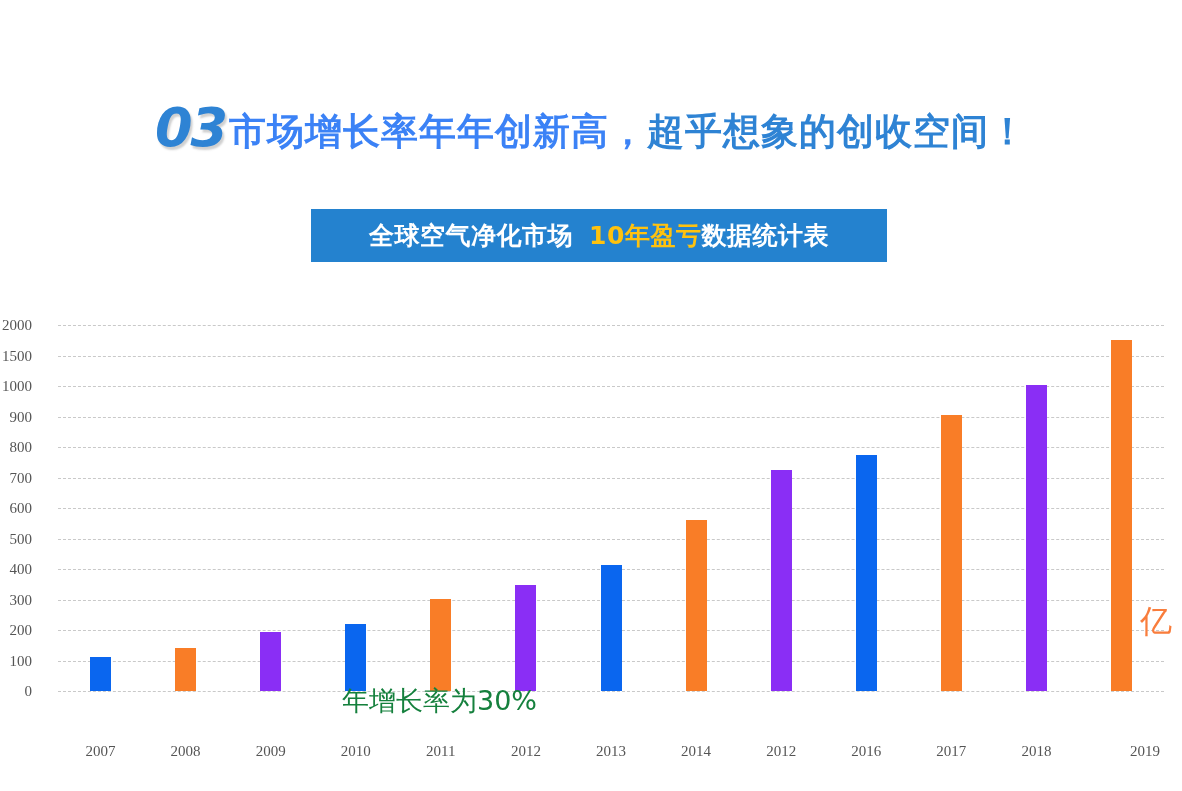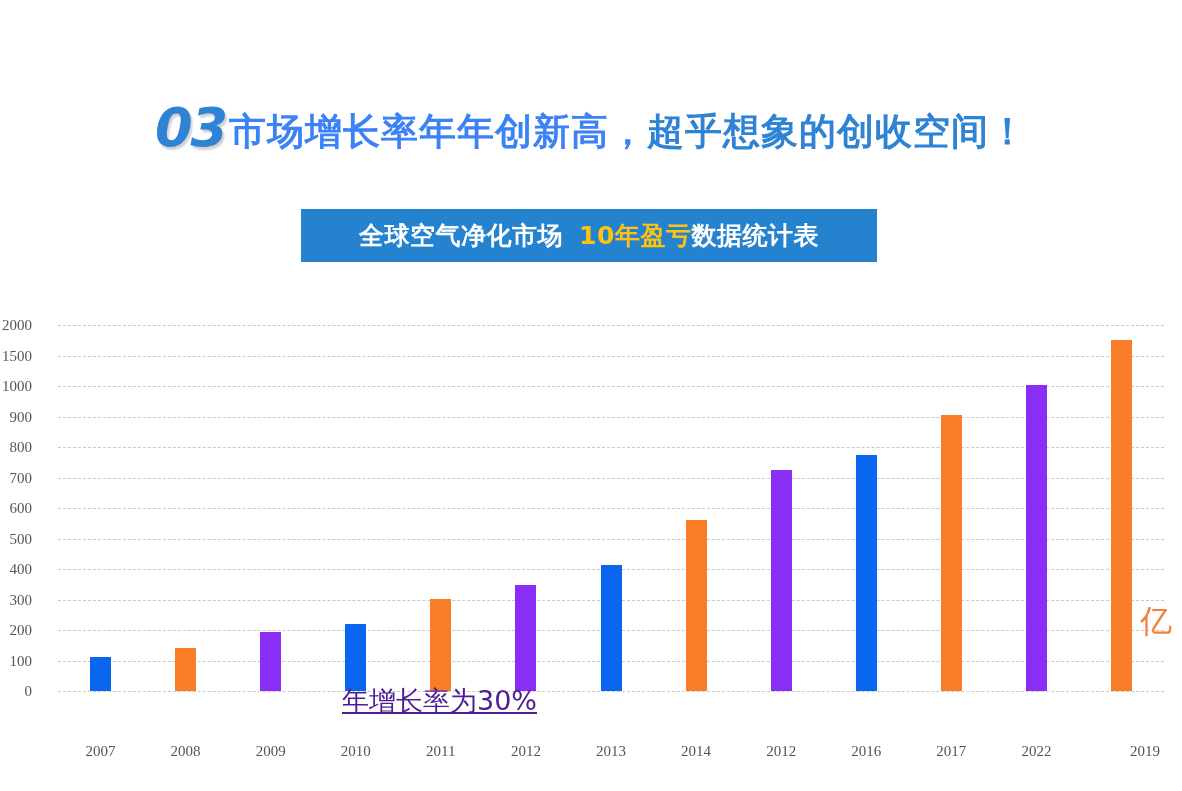--- a/index.html
+++ b/index.html
@@ -47,21 +47,21 @@
     font-family: "DejaVu Sans", "Liberation Sans", sans-serif;
     font-size: 37px;
     font-weight: bold;
     color: #2e83d4;
     letter-spacing: 1px;
   }
 
   
   #banner {
     position: absolute;
-    left: 301px;
+    left: 311px;
     top: 209px;
     width: 576px;
     height: 53px;
     background: #2482cf;
     display: flex;
     align-items: center;
     justify-content: center;
     white-space: nowrap;
   }
   .bn-white {
@@ -128,23 +128,22 @@
     color: #555;
     transform: translateX(-40px);
     margin-top: 40px;
   }
   #annotation {
     position: absolute;
     left: 342px;
     top: 383px;
     font-family: "DejaVu Sans", "Liberation Sans", sans-serif;
     font-size: 27px;
-    color: #4c1d95;
-    white-space: nowrap;
-    text-decoration: underline;
+    color: #15803d;
+    white-space: nowrap;
   }
   #unit-label {
     position: absolute;
     left: 1140px;
     top: 300px;
     font-family: "DejaVu Sans", "Liberation Sans", sans-serif;
     font-size: 32px;
     color: #f97d3c;
     white-space: nowrap;
   }
@@ -207,19 +206,19 @@
       <div class="xtick" style="left: 553px;">2013</div>
       <div class="bar" title="2014: 560" style="left: 627.577px; height: 170.8px; background: rgb(249, 125, 39);"></div>
       <div class="xtick" style="left: 638.077px;">2014</div>
       <div class="bar" title="2015: 725" style="left: 712.654px; height: 221.125px; background: rgb(138, 46, 245);"></div>
       <div class="xtick" style="left: 723.154px;">2012</div>
       <div class="bar" title="2016: 775" style="left: 797.731px; height: 236.375px; background: rgb(10, 102, 239);"></div>
       <div class="xtick" style="left: 808.231px;">2016</div>
       <div class="bar" title="2017: 905" style="left: 882.808px; height: 276.025px; background: rgb(249, 125, 39);"></div>
       <div class="xtick" style="left: 893.308px;">2017</div>
       <div class="bar" title="2018: 1010" style="left: 967.885px; height: 305.61px; background: rgb(138, 46, 245);"></div>
-      <div class="xtick" style="left: 978.385px;">2022</div>
+      <div class="xtick" style="left: 978.385px;">2018</div>
       <div class="bar" title="2019: 1750" style="left: 1052.96px; height: 350.75px; background: rgb(249, 125, 39);"></div>
       <div class="xtick" style="left: 1087px; text-align: center;">2019</div>
     </div>
   <div id="annotation">年增长率为30%</div>
   <div id="unit-label">亿</div>
 </div>
 
 </body></html>

